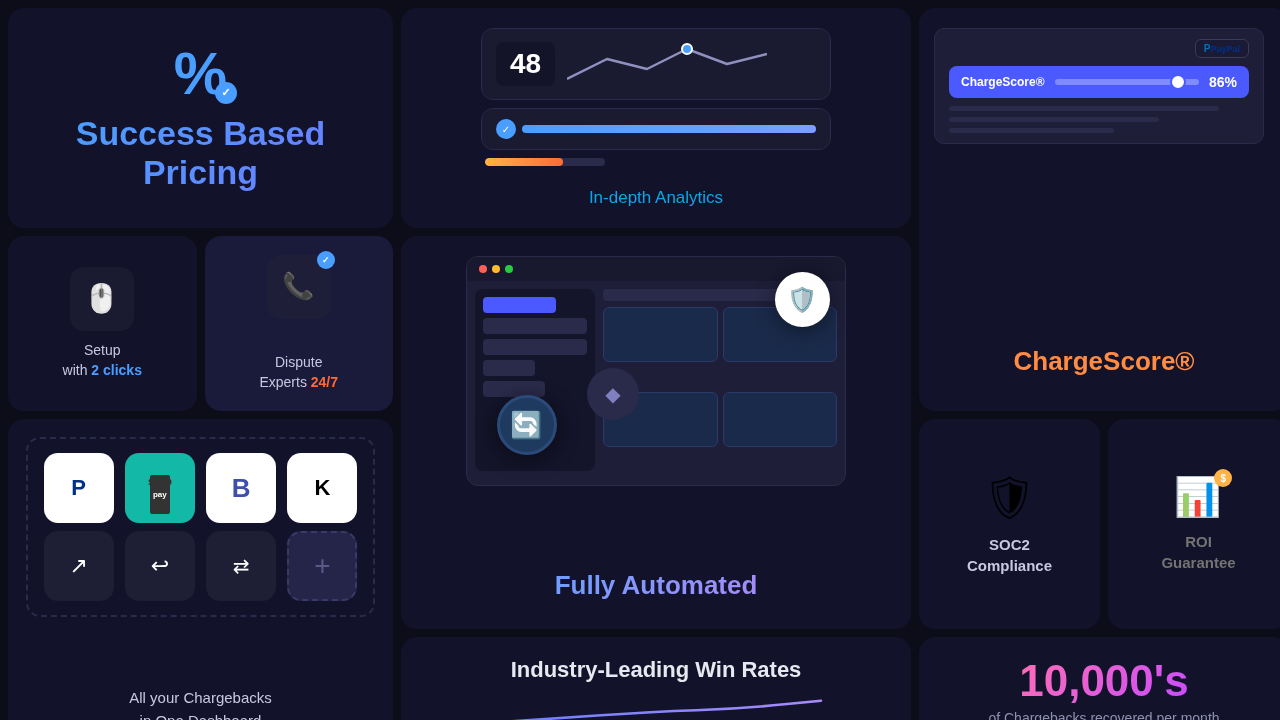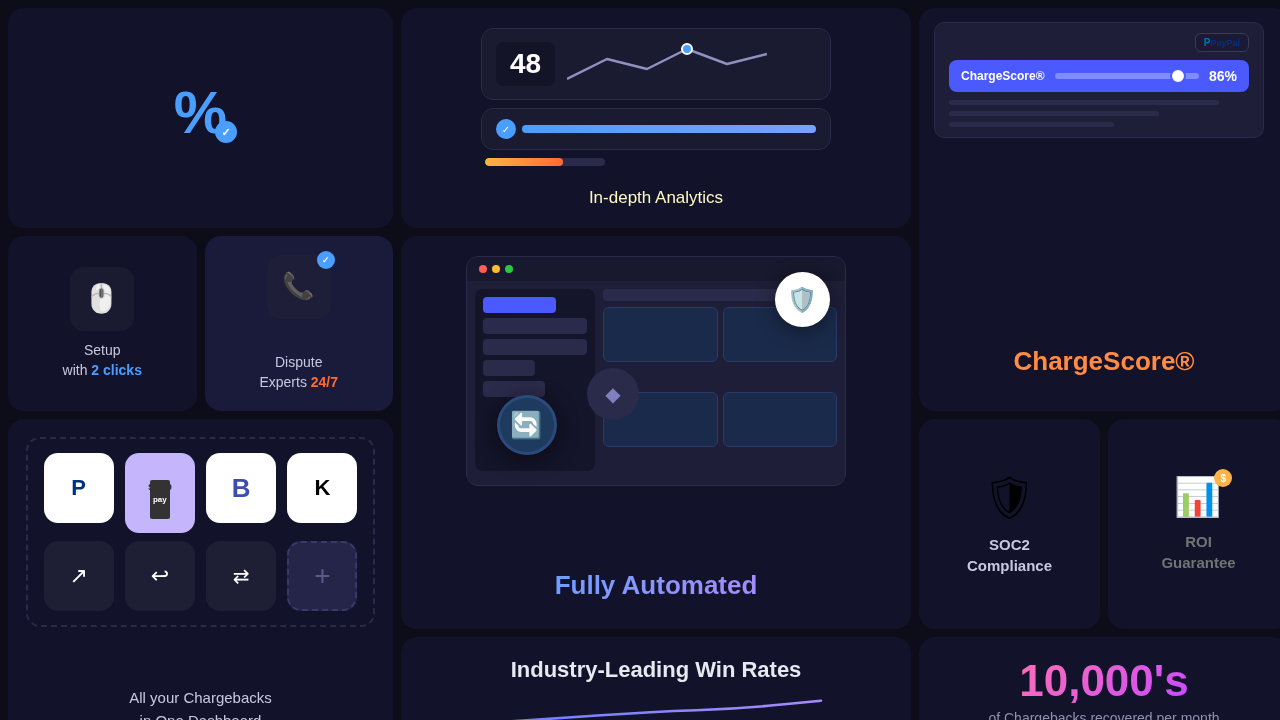--- a/index.html
+++ b/index.html
@@ -380,20 +380,23 @@
 
 <div class="grid">
 
   <div class="card card-pricing" style="grid-column:1;grid-row:1;">
     <div style="position:relative;display:inline-block;margin-bottom:10px;">
       <span style="font-size:60px;font-weight:900;color:#4a9eff;line-height:1;">%</span>
       <div style="position:absolute;bottom:0;right:-10px;width:22px;height:22px;background:#4a9eff;border-radius:50%;display:flex;align-items:center;justify-content:center;">
         <span style="color:white;font-size:11px;font-weight:bold;">✓</span>
       </div>
     </div>
+    <h2 style="font-size:34px;font-weight:800;text-align:center;line-height:1.15;background:linear-gradient(135deg,#4a9eff,#6b7fff);-webkit-background-clip:text;-webkit-text-fill-color:transparent;">
+      <span>Success Based</span><br><span>Pricing</span>
+    </h2>
   </div>
 
   <div class="card card-analytics" style="grid-column:2;grid-row:1;justify-content:flex-end;align-items:center;padding-bottom:20px;">
     <div style="position:absolute;top:20px;left:50%;transform:translateX(-50%);width:350px;">
       <div style="display:flex;flex-direction:column;gap:8px;">
         <div style="background:#1a1a30;border-radius:12px;padding:10px 14px;border:1px solid #2a2a4a;display:flex;align-items:center;gap:12px;">
           <div style="font-size:28px;font-weight:900;color:white;background:#141428;padding:6px 14px;border-radius:8px;">48</div>
           <div style="flex:1;position:relative;height:50px;">
             <svg width="200" height="50" viewBox="0 0 200 50">
               <polyline points="0,40 40,20 80,30 120,10 160,25 200,15" fill="none" stroke="#9090c0" stroke-width="2.5" stroke-linejoin="round"></polyline>
@@ -407,21 +410,21 @@
             <div style="flex:1;height:8px;background:linear-gradient(90deg,#4a9eff,#7b9fff);border-radius:4px;"></div>
           </div>
         </div>
         <div style="padding:0 4px;">
           <div class="progress-bar-orange">
             <div class="progress-bar-orange-fill"></div>
           </div>
         </div>
       </div>
     </div>
-    <h3 style="color:#fef9c3;font-size:17px;font-weight:500;text-align:left;">In-depth Analytics</h3>
+    <h3 style="color:#0ea5e9;font-size:17px;font-weight:500;text-align:left;">In-depth Analytics</h3>
   </div>
 
   <div class="card card-ai" style="grid-column:3;grid-row:1;justify-content:flex-end;align-items:center;padding-bottom:20px;">
     <div style="position:absolute;top:14px;left:50%;transform:translateX(-50%);width:310px;">
       <div class="ai-form">
         <div style="display:flex;justify-content:space-between;align-items:center;margin-bottom:8px;">
           <span class="ai-form-label" style="color:#c8c8e0;font-size:12px;font-weight:600;">ChargeResponse®</span>
           <div style="display:flex;gap:6px;align-items:center;">
             <div style="width:26px;height:26px;background:#4a9eff;border-radius:50%;display:flex;align-items:center;justify-content:center;font-size:12px;color:white;">↑</div>
             <div style="width:26px;height:26px;background:#2a2a4a;border-radius:50%;display:flex;align-items:center;justify-content:center;font-size:12px;color:white;">🛒</div>
@@ -430,21 +433,21 @@
         <div style="display:flex;gap:8px;align-items:center;">
           <button class="ai-btn ai-btn-submit">Submit</button>
           <button class="ai-btn ai-btn-change">Change</button>
         </div>
       </div>
     </div>
     <h3 style="color:#c8c8e0;font-size:17px;font-weight:500;text-align:center;line-height:1.4;">AI-Based<br>Chargeback Evidence</h3>
   </div>
 
   <div class="card card-chargescore" style="grid-column:3;grid-row:1/3;background:#12122a;">
-    <div style="position:absolute;top:14px;left:50%;transform:translateX(-50%);width:340px;">
+    <div style="position:absolute;top:20px;left:50%;transform:translateX(-50%);width:340px;">
       <div class="score-card">
         <div class="score-header">
           <span style="color:#9090b0;font-size:11px;"></span>
           <div class="paypal-badge">
             <span style="color:#0070ba;font-weight:900;">P</span><span style="color:#003087;font-weight:700;font-size:9px;">PayPal</span>
           </div>
         </div>
         <div class="score-slider-row">
           <span class="score-label">ChargeScore®</span>
           <div class="score-track">
@@ -521,21 +524,21 @@
   </div>
 
   <div class="card" style="grid-column:1;grid-row:3/5;background:#12122a;display:flex;flex-direction:column;align-items:center;justify-content:space-between;padding:18px;">
     <div style="border:2px dashed #2a2a4a;border-radius:14px;padding:14px;width:100%;">
       <div style="display:grid;grid-template-columns:repeat(4,1fr);gap:8px;justify-items:center;">
 
         <div style="width:70px;height:70px;background:#fff;border-radius:14px;display:flex;align-items:center;justify-content:center;">
           <span style="font-size:22px;font-weight:900;color:#003087;">P</span>
         </div>
 
-        <div style="width:70px;height:80px;background:#c4b5fd;border-radius:14px;display:flex;align-items:center;justify-content:center;">
+        <div style="width:70px;height:70px;background:#14b8a6;border-radius:14px;display:flex;align-items:center;justify-content:center;">
           <span style="font-size:10px;font-weight:800;color:#333;text-align:center;line-height:1.2;">shop<br><span style="font-size:8px;background:#333;color:white;padding:15px 3px;border-radius:2px;">pay</span></span>
         </div>
 
         <div style="width:70px;height:70px;background:#fff;border-radius:14px;display:flex;align-items:center;justify-content:center;">
           <span style="font-size:26px;font-weight:900;color:#3d4eac;">B</span>
         </div>
 
         <div style="width:70px;height:70px;background:#fff;border-radius:14px;display:flex;align-items:center;justify-content:center;">
           <span style="font-size:22px;font-weight:900;color:#000;">K</span>
         </div>

